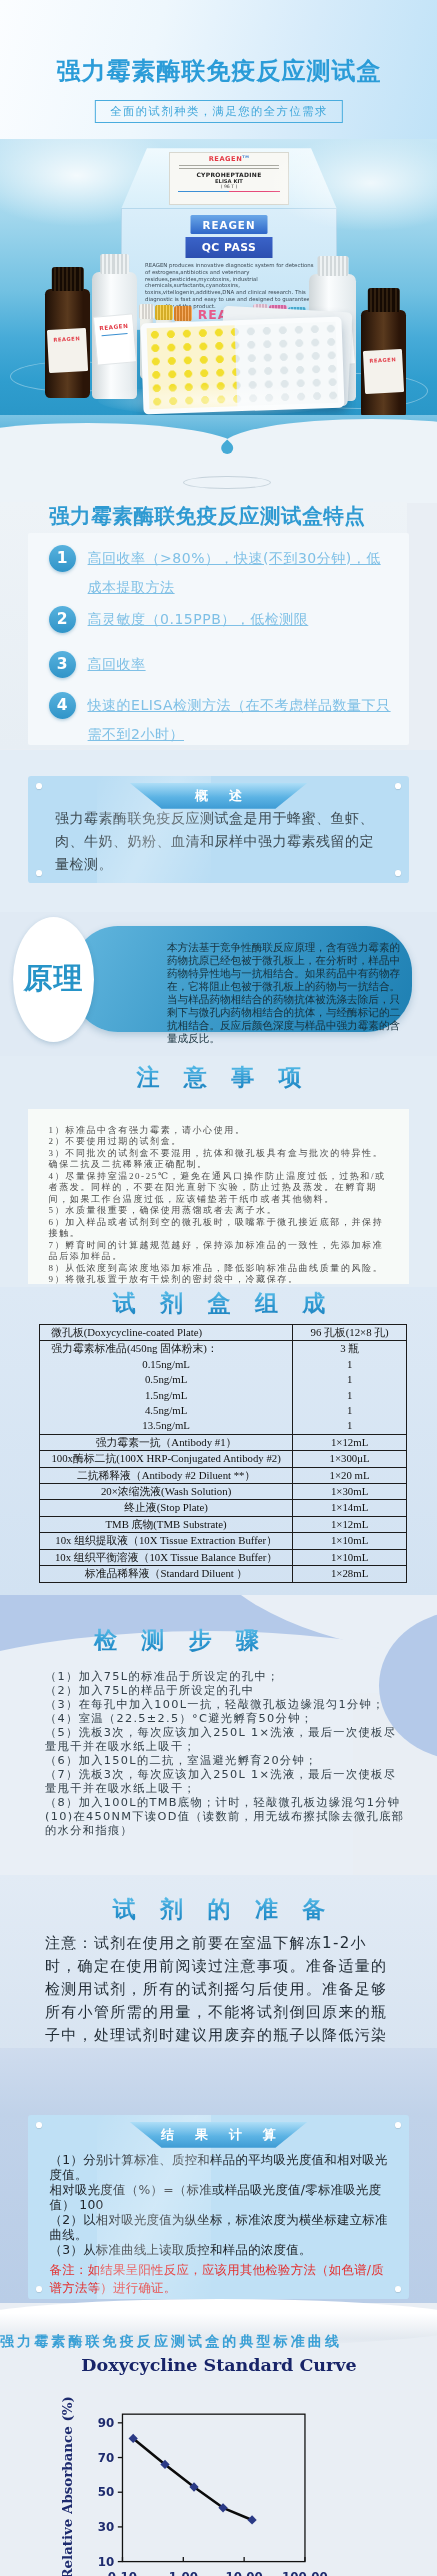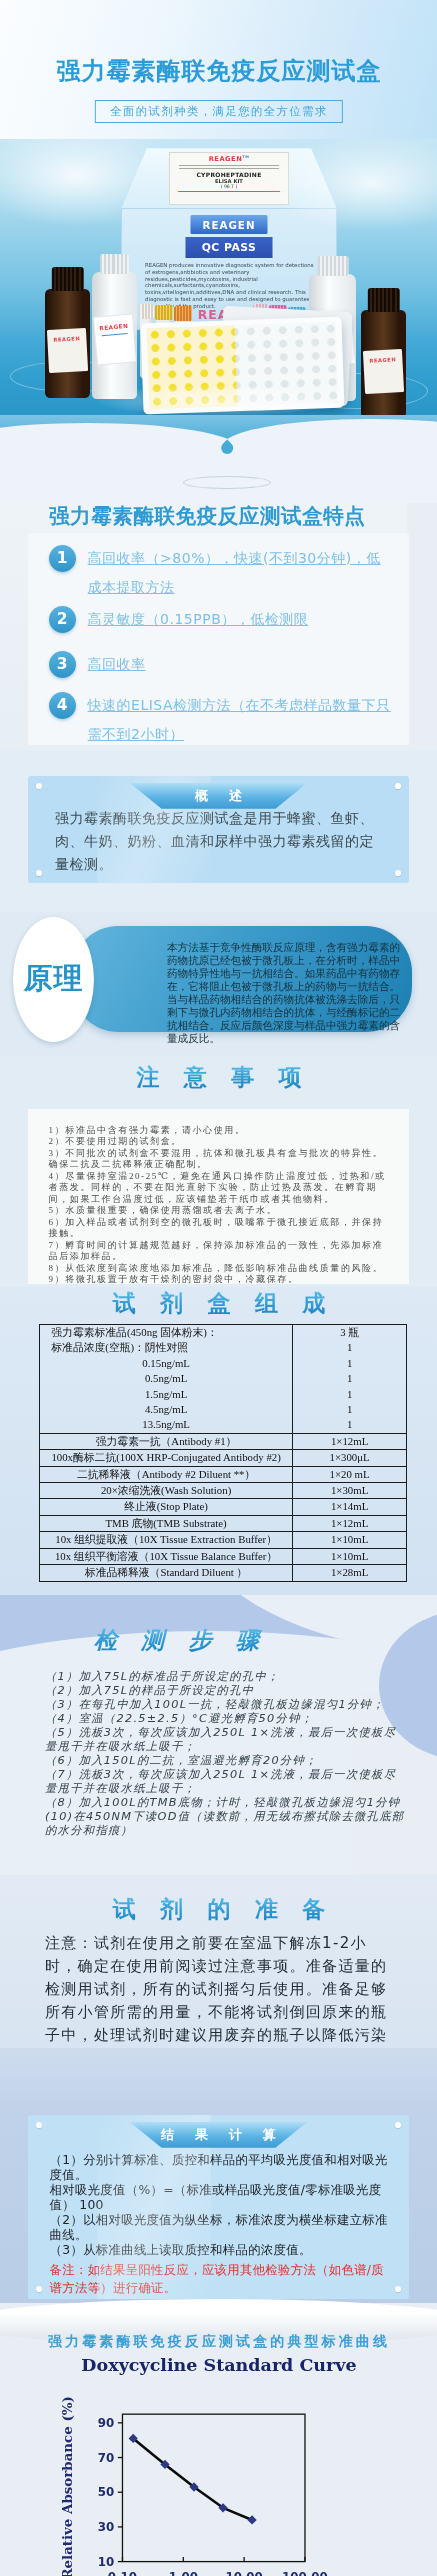--- a/index.html
+++ b/index.html
@@ -145,21 +145,21 @@
   .comp-title { top:1px; }
   .comp-table { position:absolute; left:39px; top:37px; width:368px; border-collapse:collapse;
     border:1.1px solid #1c1c1c; font-family:"Liberation Serif","DejaVu Serif",serif; font-size:10.8px; color:#111; }
   .comp-table td { padding:1px 5.2px; line-height:13.4px; text-align:center; border-top:0.8px solid #1c1c1c; }
   .comp-table td:first-child { border-right:0.8px solid #1c1c1c; width:69%; }
   .comp-table tr:first-child td { border-top:none; }
   .comp-table tr.sub td { border-top:none; }
   .comp-table tr.al td:first-child { text-align:left; padding-left:11.3px; }
 
   
-  .steps-section { left:0; top:1595px; width:353px; height:281px; background:#e9eff6;font-style:italic; }
+  .steps-section { left:0; top:1595px; width:353px; height:281px; background:#e9eff6; }
   .wave-bg { left:0; top:0; width:438px; height:98px; background:#b4c9e9; overflow:hidden; }
   .wave-bg::before { content:""; position:absolute; left:-134px; top:36px; width:680px; height:196px;
     background:#e9eff6; border-radius:50%; }
   .wave-bg::after { content:""; position:absolute; left:206px; top:-100px; width:402px; height:157px;
     background:#e9eff6; border-radius:50%; transform:rotate(9deg); }
   .wave-tail { left:379px; top:15.5px; width:170px; height:149px; border-radius:50%; background:#b4c9e9; }
   .steps-title { top:30px; z-index:2; }
   .steps-list { position:absolute; left:45px; top:75px; width:361px; z-index:2; }
   .step-line { font-size:11.3px; color:#33414a; letter-spacing:1.3px; line-height:14px; }
 
@@ -178,21 +178,21 @@
     background: linear-gradient(180deg,#c0d2e9,#b9cde7); }
   .res-box { top:0px; height:184px; background:#bfe0f5; }
   .res-content { position:absolute; left:21.6px; right:19.6px; top:37px; }
   .res-line { font-size:12.4px; color:#20262c; line-height:15px; letter-spacing:0.3px; }
   .res-note { margin-top:4.1px; font-size:12.4px; color:#e3302f; line-height:18px; letter-spacing:0.3px; }
 
   
   .bottom { left:0; top:2303px; width:438px; height:325px; background:#e9eef4; }
   .curl { left:-41px; top:-4.1px; width:520px; height:47px; border-radius:50%;
     background: linear-gradient(180deg,#ffffff 30%,#e2e8ef 85%, rgba(233,238,244,0)); }
-  .curve-title-cn { left:0; top:30px; width:100%; text-align:center; font-size:14px; font-weight:bold;
+  .curve-title-cn { left:0; top:30px; width:100%; font-size:14px; font-weight:bold;
     color:#3aa0d6; letter-spacing:3.1px; }
   .curve-title-en { left:0; top:52px; width:100%; text-align:center;
     font-family:"DejaVu Serif","Liberation Serif",serif; font-size:17.5px; font-weight:bold; color:#182468; }
   .chart-svg { position:absolute; left:57px; top:92px; }
   .ytick, .xtick { font-family:"DejaVu Sans",sans-serif; font-size:23px; font-weight:bold; fill:#1e2b6e; }
   .axlabel { font-family:"DejaVu Serif","Liberation Serif",serif; font-size:26px; font-weight:bold; fill:#1e2b6e; }
   .axlabel2 { font-family:"DejaVu Serif","Liberation Serif",serif; font-size:28px; font-weight:bold; fill:#101d56; }
 </style>
 </head>
 <body>
@@ -340,26 +340,26 @@
         <div class="note-line">8）从低浓度到高浓度地添加标准品，降低影响标准品曲线质量的风险。</div>
         <div class="note-line">9）将微孔板置于放有干燥剂的密封袋中，冷藏保存。</div>
       </div>
   </div>
 
   <div class="abs compwrap">
     <div class="abs sec-title comp-title">试 剂 盒 组 成</div>
     <table class="comp-table">
         <tbody id="comp-tbody">
           <tr class="al">
+            <td>微孔板(Doxycycline-coated Plate)</td>
+            <td>96 孔板(12×8 孔)</td>
+          </tr>
+          <tr class="al">
             <td>强力霉素标准品(450ng 固体粉末)：</td>
             <td>3 瓶</td>
-          </tr>
-          <tr class="sub al">
-            <td>标准品浓度(空瓶)：阴性对照</td>
-            <td>1</td>
           </tr>
           <tr class="sub ">
             <td>0.15ng/mL</td>
             <td>1</td>
           </tr>
           <tr class="sub ">
             <td>0.5ng/mL</td>
             <td>1</td>
           </tr>
           <tr class="sub ">

